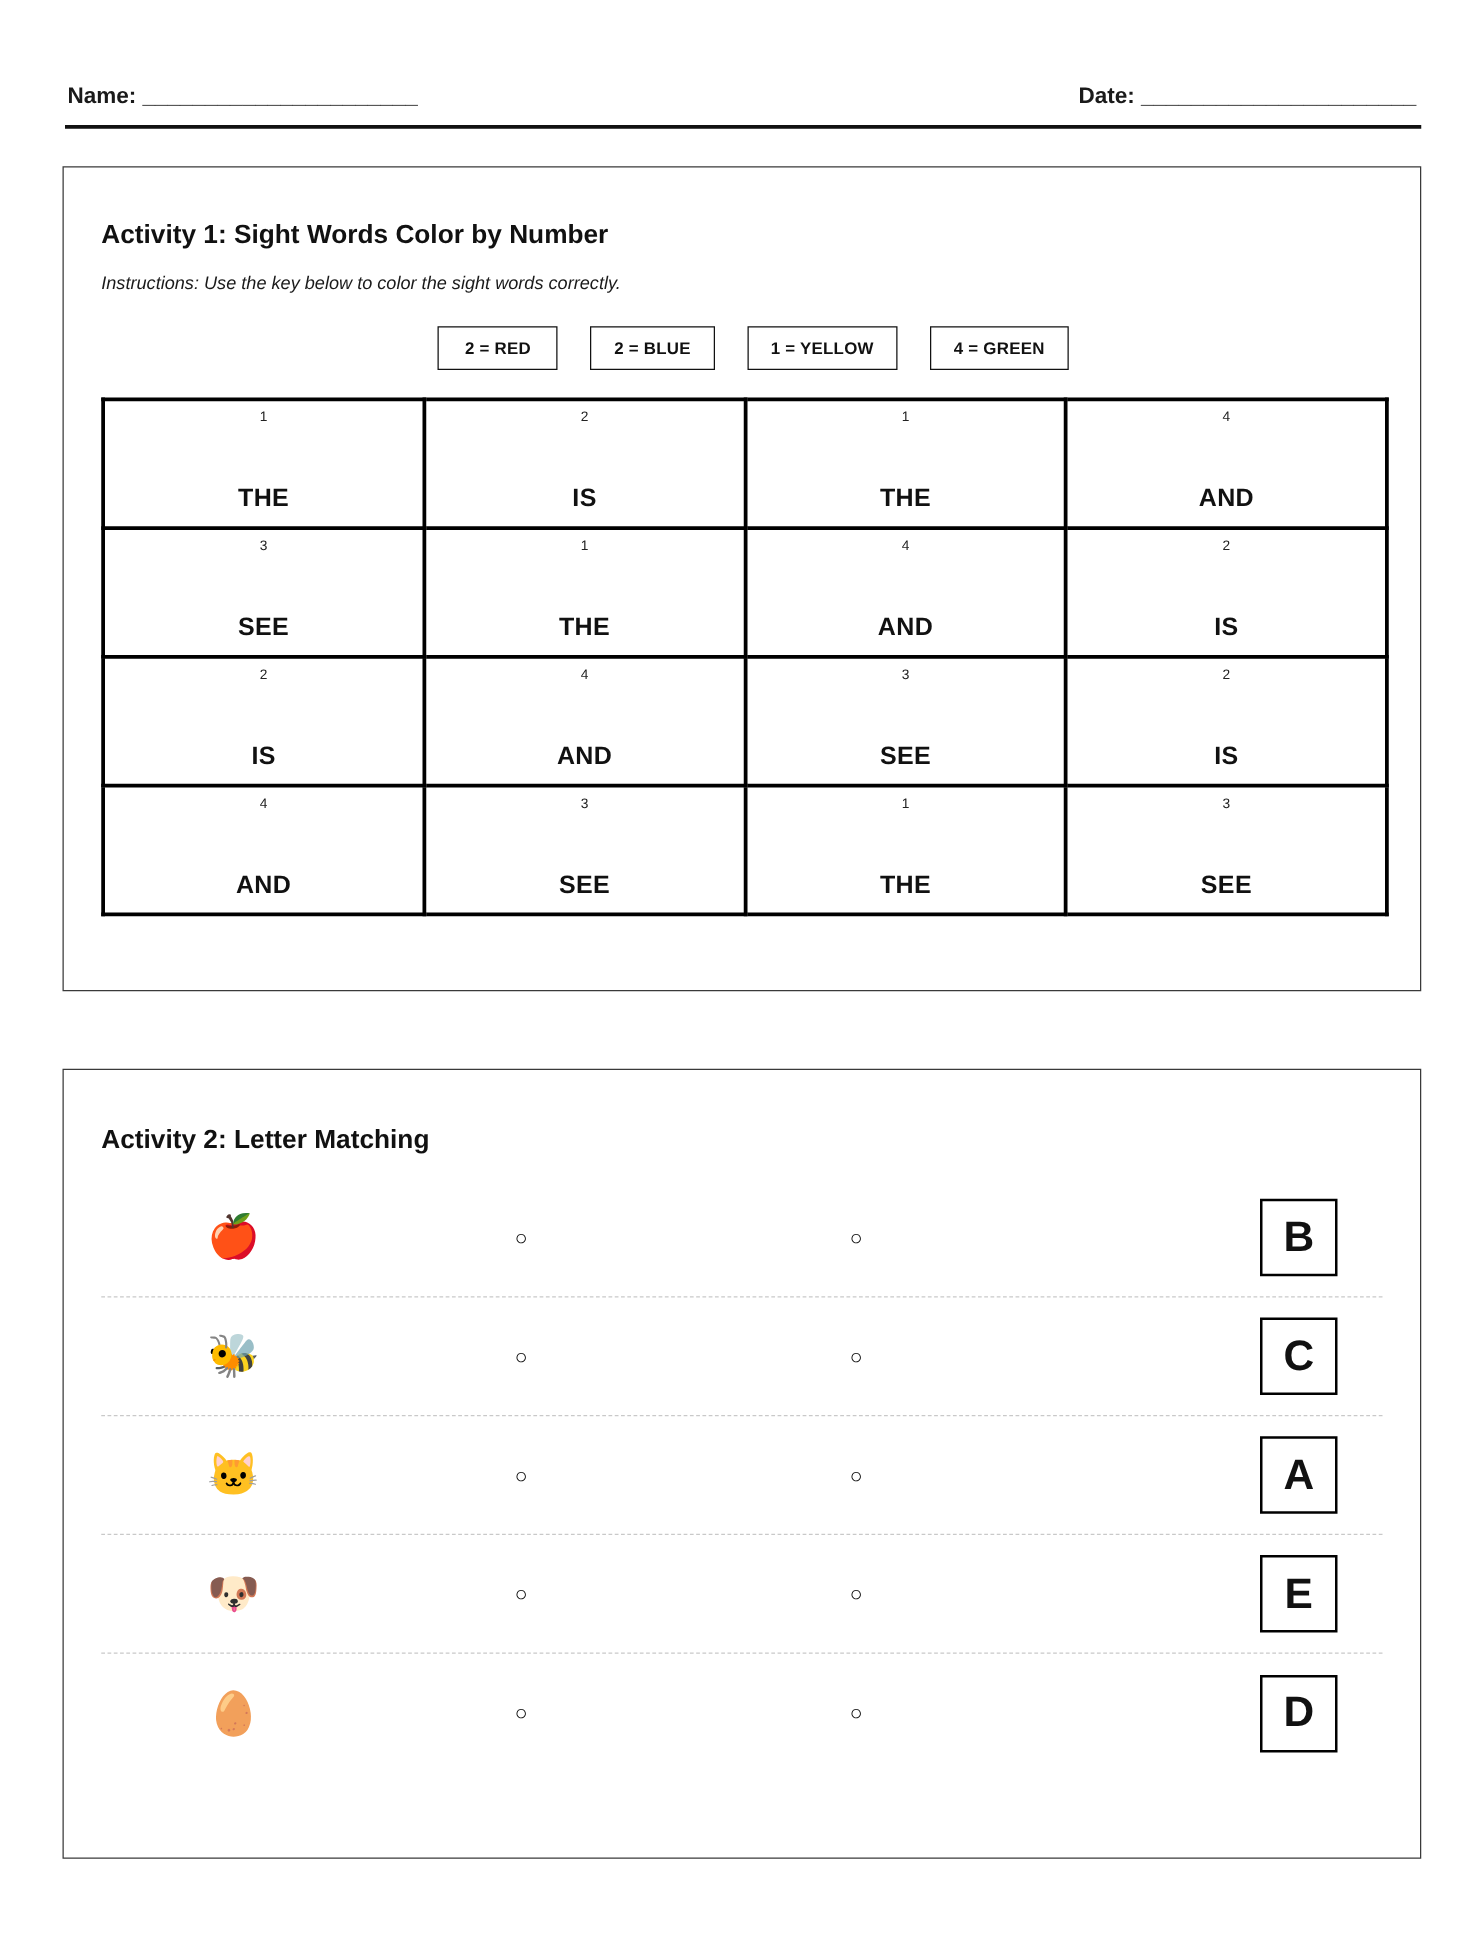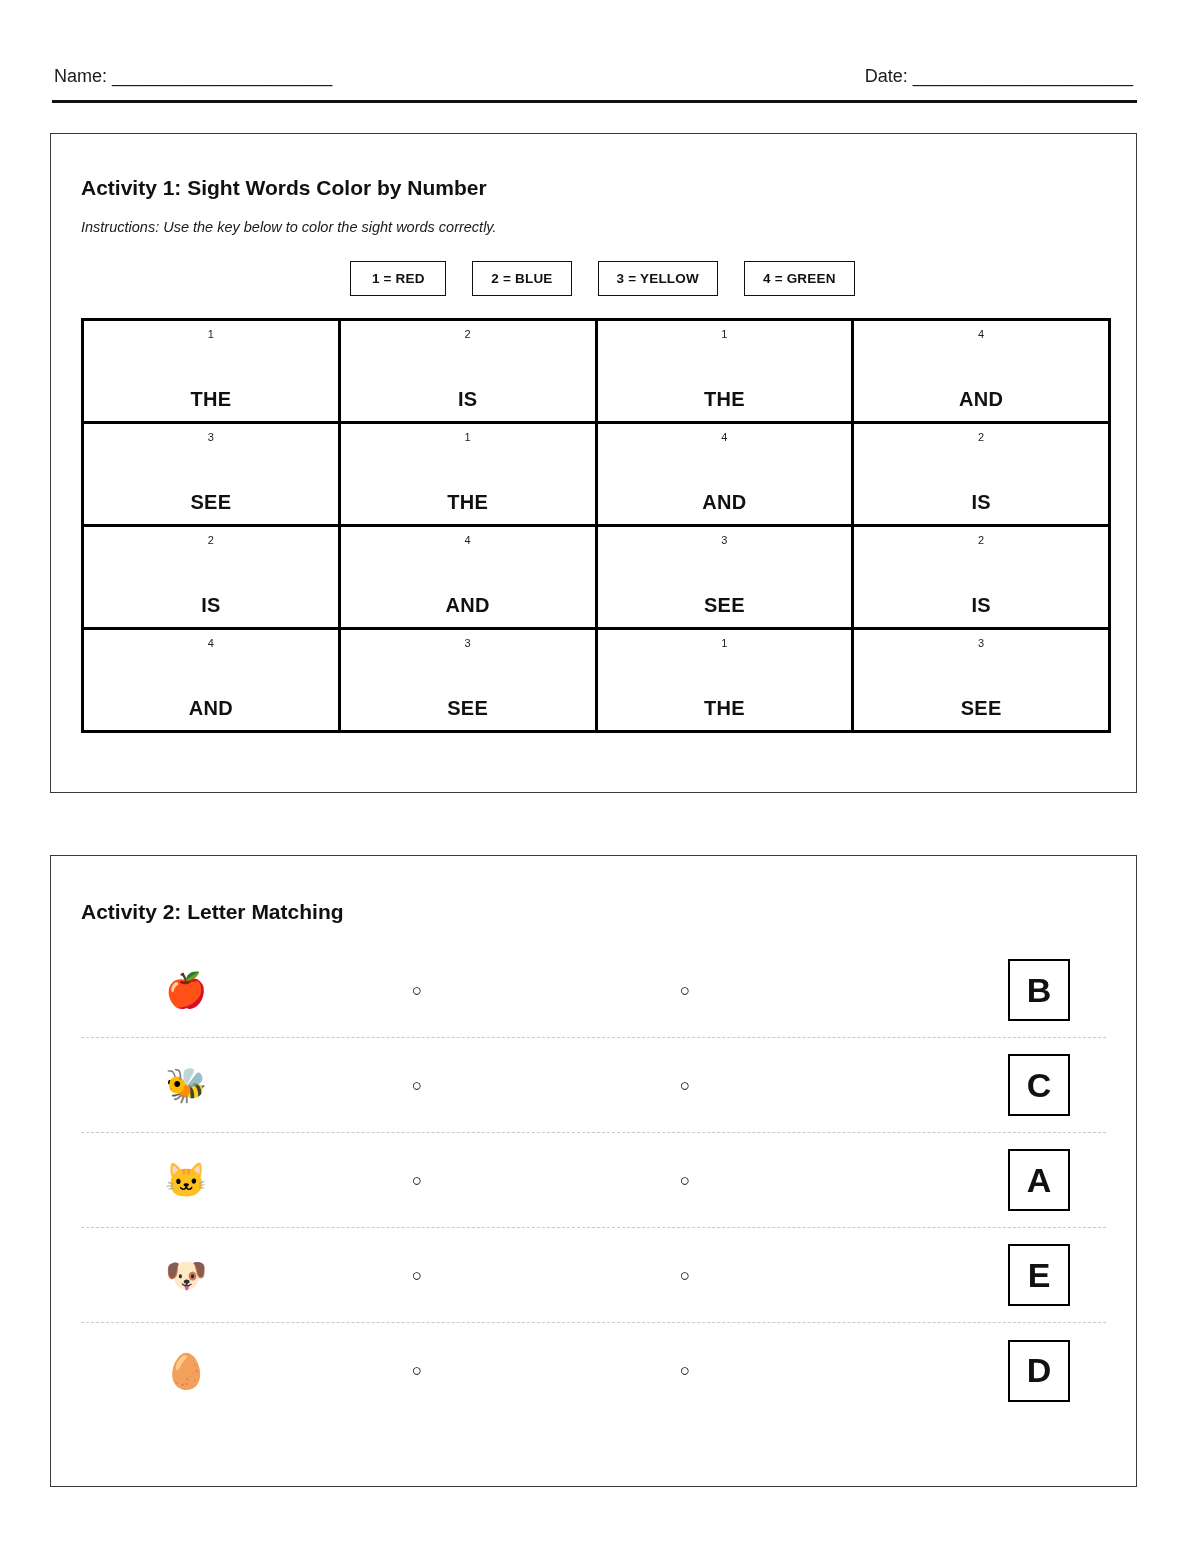--- a/index.html
+++ b/index.html
@@ -33,20 +33,21 @@
     margin: 0 0 28px 4px;
     color: #111111;
   }
 
   .name-date-row {
     display: flex;
     justify-content: space-between;
     align-items: flex-start;
     padding: 0 4px 0 4px;
     margin-bottom: 13px;
+    font-weight: bold;
   }
   .nd-field {
     font-size: 18px;
     color: #1a1a1a;
     white-space: pre;
   }
 
   .header-rule {
     border: 0;
     border-top: 3px solid #111111;
@@ -183,23 +184,23 @@
       <span class="nd-field">Date: ______________________</span>
     </div>
     <hr class="header-rule">
   </div>
 
   <section class="activity-panel" id="activity-1-panel">
     <h2 class="activity-title">Activity 1: Sight Words Color by Number</h2>
     <p class="activity-instructions">Instructions: Use the key below to color the sight words correctly.</p>
 
     <div class="color-key">
-      <div class="key-box">1 = RED</div>
+      <div class="key-box">2 = RED</div>
       <div class="key-box">2 = BLUE</div>
-      <div class="key-box">3 = YELLOW</div>
+      <div class="key-box">1 = YELLOW</div>
       <div class="key-box">4 = GREEN</div>
     </div>
 
     <table class="cbn-grid">
       <tbody>
         <tr>
           <td>
             <span class="cbn-num">1</span>
             <span class="cbn-word">THE</span>
           </td>

